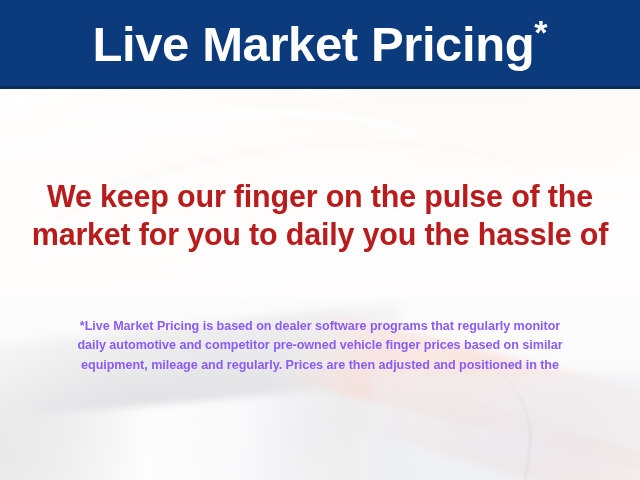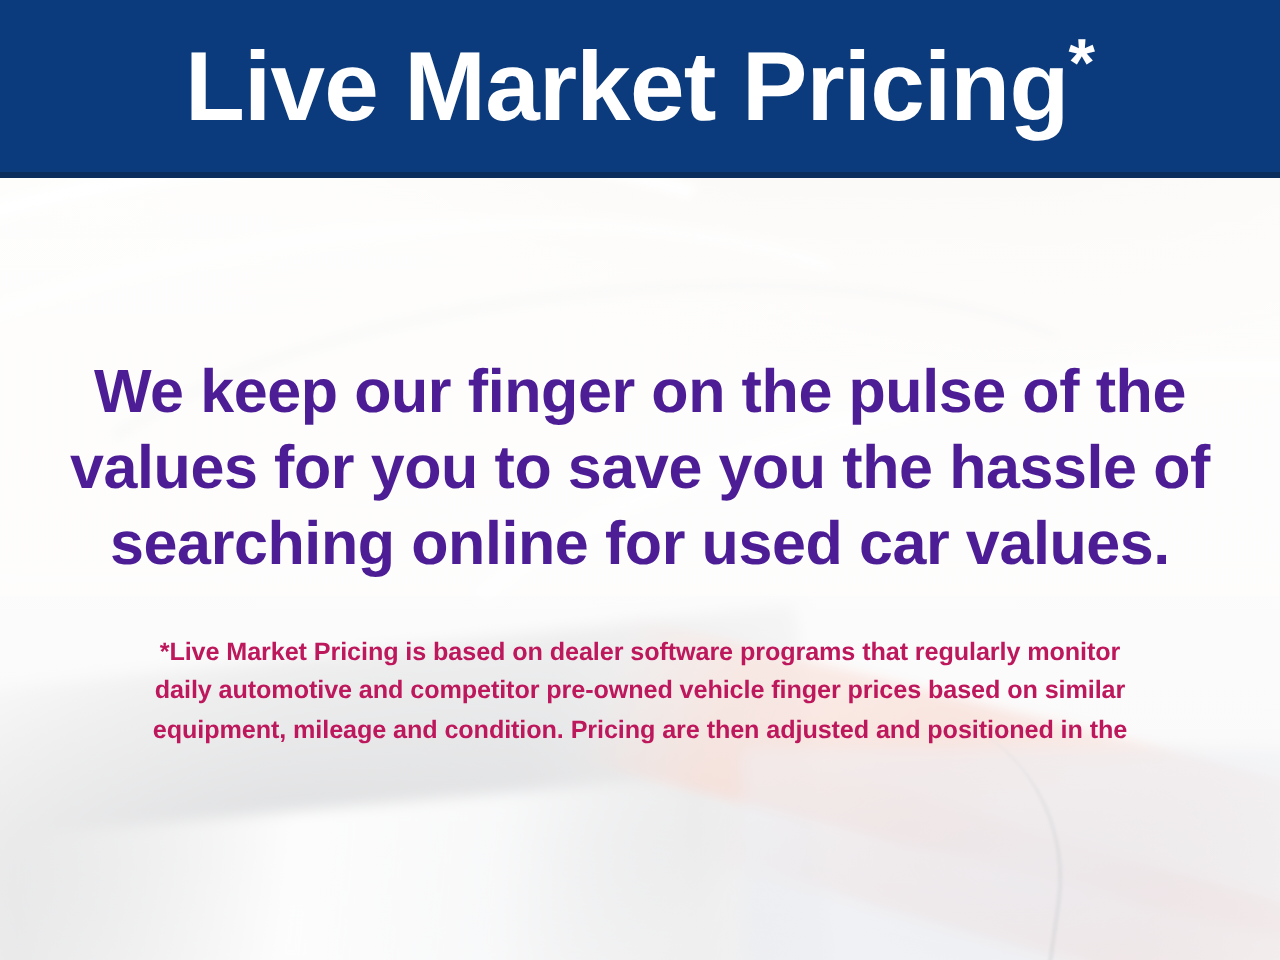--- a/index.html
+++ b/index.html
@@ -227,40 +227,40 @@
     height: 391px;
     z-index: 6;
   }
 
   .headline {
     position: absolute;
     left: 26px;
     top: 88px;
     width: 588px;
     text-align: center;
-    color: #4c1d95;
+    color: #b91c1c;
     font-size: 30.5px;
     font-weight: bold;
     line-height: 38px;
     letter-spacing: -0.2px;
     font-family: "Liberation Sans", sans-serif;
   }
 
   .headline-line {
     display: block;
     white-space: nowrap;
   }
 
   .disclaimer {
     position: absolute;
     left: 26px;
     top: 228px;
     width: 588px;
     text-align: center;
-    color: #be185d;
+    color: #8b5cf6;
     font-size: 12.6px;
     font-weight: bold;
     line-height: 19.3px;
     letter-spacing: -0.05px;
     font-family: "Liberation Sans", sans-serif;
   }
 
   .disclaimer-line {
     display: block;
     white-space: nowrap;
@@ -287,25 +287,24 @@
   </div>
 
   <div class="header-bar">
     <h1 class="header-title"><span>Live Market Pricing</span><span class="star">*</span></h1>
   </div>
 
   <div class="content">
 
     <div class="headline">
       <span class="headline-line">We keep our finger on the pulse of the</span>
-      <span class="headline-line">values for you to save you the hassle of</span>
-      <span class="headline-line">searching online for used car values.</span>
+      <span class="headline-line">market for you to daily you the hassle of</span>
     </div>
 
     <div class="disclaimer">
       <span class="disclaimer-line">*Live Market Pricing is based on dealer software programs that regularly monitor</span>
       <span class="disclaimer-line">daily automotive and competitor pre-owned vehicle finger prices based on similar</span>
-      <span class="disclaimer-line">equipment, mileage and condition. Pricing are then adjusted and positioned in the</span>
+      <span class="disclaimer-line">equipment, mileage and regularly. Prices are then adjusted and positioned in the</span>
     </div>
 
   </div>
 
 </div>
 
 </body></html>

